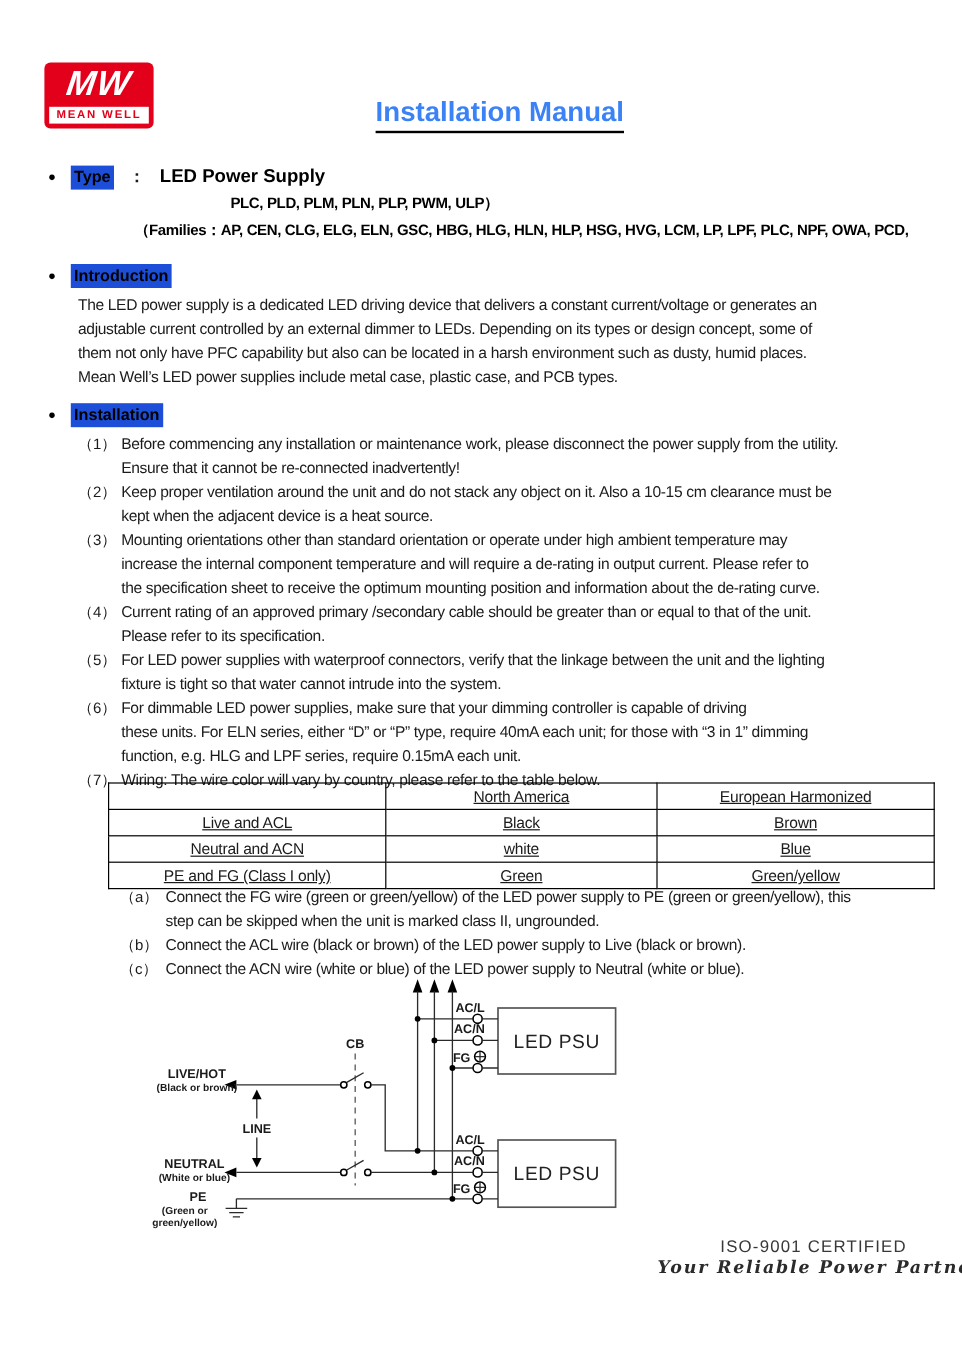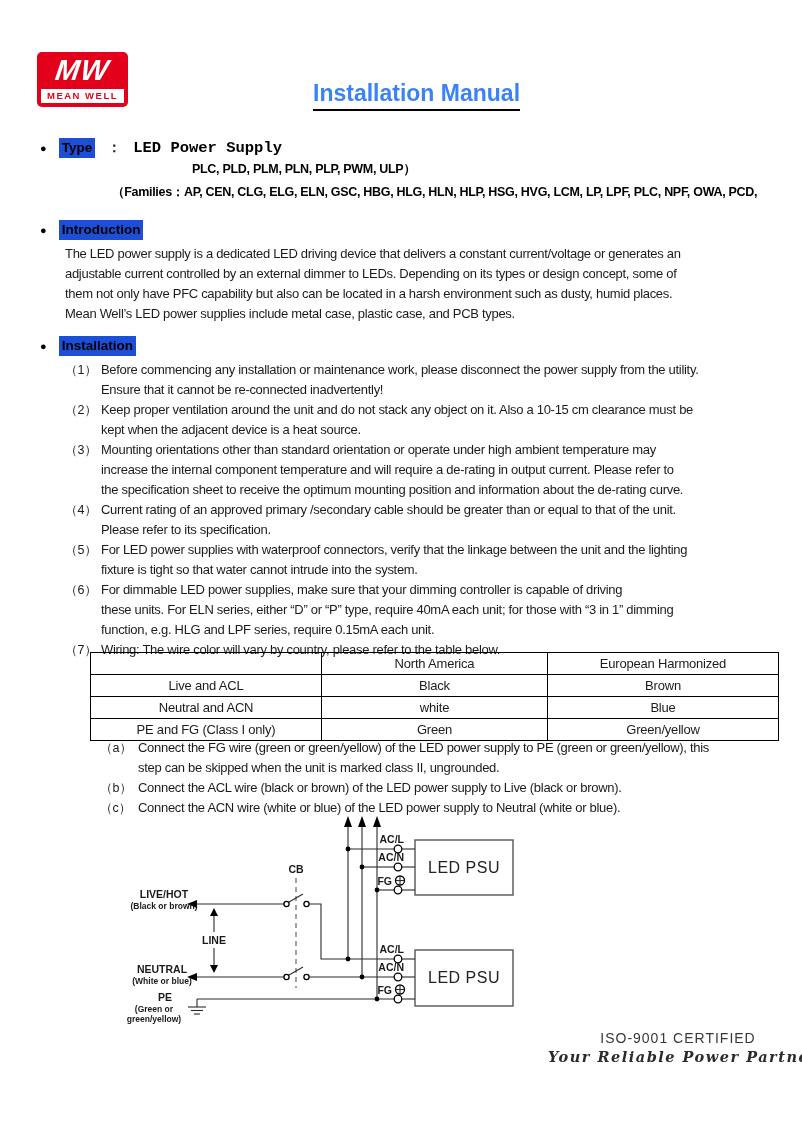--- a/index.html
+++ b/index.html
@@ -29,41 +29,41 @@
   
   .sec { display:flex; align-items:center; gap:12px; }
   .bullet { font-size:11px; line-height:18px; color:#000; margin-left:3px; }
   .hl { background:#1d4ed8; font-weight:bold; font-size:13.5px; line-height:18px; padding:1px 3px; color:#000; }
   .ln, .para > div, .lines > div { height:20px; line-height:20px; white-space:nowrap;
         font-size:13px; letter-spacing:-0.3px; }
 
   
   .type-block { left:37px; top:138px; width:750px; }
   .type-colon { font-weight:bold; font-size:14px; }
-  .type-value { font-weight:bold; font-size:15.5px; color:#000;font-family:Liberation Mono, monospace; }
+  .type-value { font-weight:bold; font-size:15.5px; color:#000; }
   .families { font-weight:bold; font-size:12.5px; letter-spacing:-0.3px; white-space:nowrap;
               height:22px; line-height:22px; color:#000; }
   .fam1 { margin-left:75px; margin-top:1px; }
   .fam2 { margin-left:155px; }
 
   
   .intro-block { left:37px; top:220px; width:755px; }
   .para { margin-left:28px; margin-top:4px; }
 
   
   .install-block { left:37px; top:336px; width:755px; }
   .items { margin-left:28px; margin-top:4px; }
   .item { display:flex; }
   .item .num { flex:0 0 36px; width:36px; height:20px; line-height:20px; font-size:12.5px; white-space:nowrap; }
   .item .lines { flex:1; }
 
   
   .wtable { left:90px; top:652px; border-collapse:collapse; }
   .wtable td { border:1.4px solid #000; height:21px; padding:0; text-align:center;
-               font-size:13px; letter-spacing:-0.2px; }
+               font-size:13px; letter-spacing:-0.2px;text-decoration:underline; }
   .wtable .c0 { width:230px; } .wtable .c1 { width:225px; } .wtable .c2 { width:230px; }
 
   
   .subs { left:100px; top:738px; width:700px; }
   .sub { display:flex; }
   .sub .num { flex:0 0 38px; width:38px; height:20px; line-height:20px; font-size:12.5px; white-space:nowrap; }
   .sub .lines { flex:1; }
 
   
   .diagram { left:120px; top:810px; width:480px; height:228px; }

